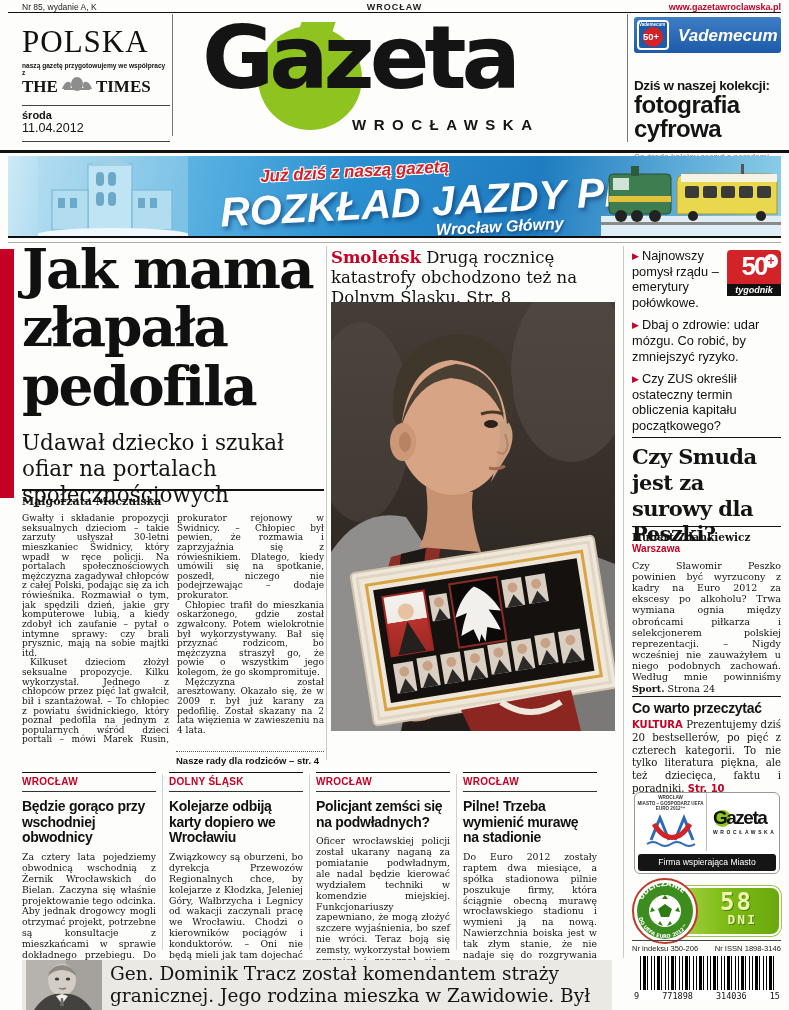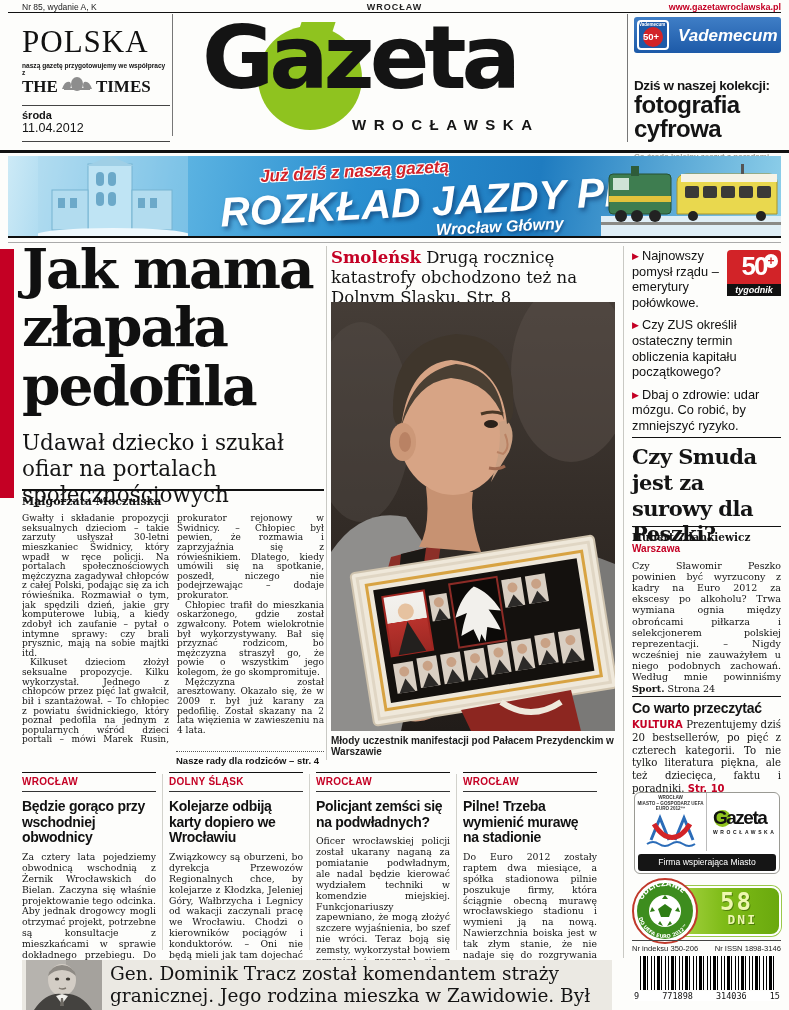--- a/index.html
+++ b/index.html
@@ -386,35 +386,34 @@
           <rect x="226" y="342" width="22" height="32" fill="#d9cfc3"></rect>
             <circle cx="237" cy="352" r="5" fill="#c9a286"></circle>
             <path d="M228,374 L237,360 L246,374 Z" fill="#2c2a28"></path>
         </g>
       </g>
 
       <path d="M130,408 L240,388 L250,429 L140,429 Z" fill="#8c2620"></path>
       <path d="M170,400 Q200,420 230,400" stroke="#efe9dc" stroke-width="6" fill="none"></path>
     </svg>
   </div>
-  <div class="caption">Młody uczestnik manifestacji pod Pałacem Prezydenckim w Warszawie</div>
 
   <div class="rail">
     <div class="b50">
       <div class="top">
         <span class="n">50</span>
         <span class="p">+</span>
       </div>
       <div class="band">tygodnik</div>
 
     </div>
     <div class="bullets">
       <div class="it"><span class="ar">▶</span><span>Najnowszy pomysł rządu – emerytury połówkowe.</span></div>
+      <div class="it"><span class="ar">▶</span><span>Dbaj o zdrowie: udar mózgu. Co robić, by zmniejszyć ryzyko.</span></div>
       <div class="it"><span class="ar">▶</span><span>Czy ZUS określił ostateczny termin obliczenia kapitału początkowego?</span></div>
-      <div class="it"><span class="ar">▶</span><span>Dbaj o zdrowie: udar mózgu. Co robić, by zmniejszyć ryzyko.</span></div>
     </div>
   </div>
 
   <div class="rail-rule" style="top:437px;"></div>
   <h2 class="smuda-h">Czy Smuda jest za surowy dla Peszki?</h2>
   <div class="rail-rule" style="top:526px;border-top-width:1px;"></div>
   <div class="smuda-by">Hubert Zdankiewicz</div>
   <div class="smuda-city">Warszawa</div>
   <div class="smuda-body">Czy Sławomir Peszko powinien być wyrzucony z kadry na Euro 2012 za ekscesy po alkoholu? Trwa wymiana ognia między obrońcami piłkarza i selekcjonerem polskiej reprezentacji. – Nigdy wcześniej nie zauważyłem u niego podobnych zachowań. Według mnie powinniśmy szybko puścić sprawę w niepamięć – mówi Lukas Podolski. – Definitywnie go skreślam. Nawet nie ma czego sprawdzać – kategorycznie twierdzi Franciszek Smuda. – Sprawa jest ewidentna. Nie chcę pijaków w kadrze – podkreśla selekcjoner.</div>
   <div class="smuda-ft">

